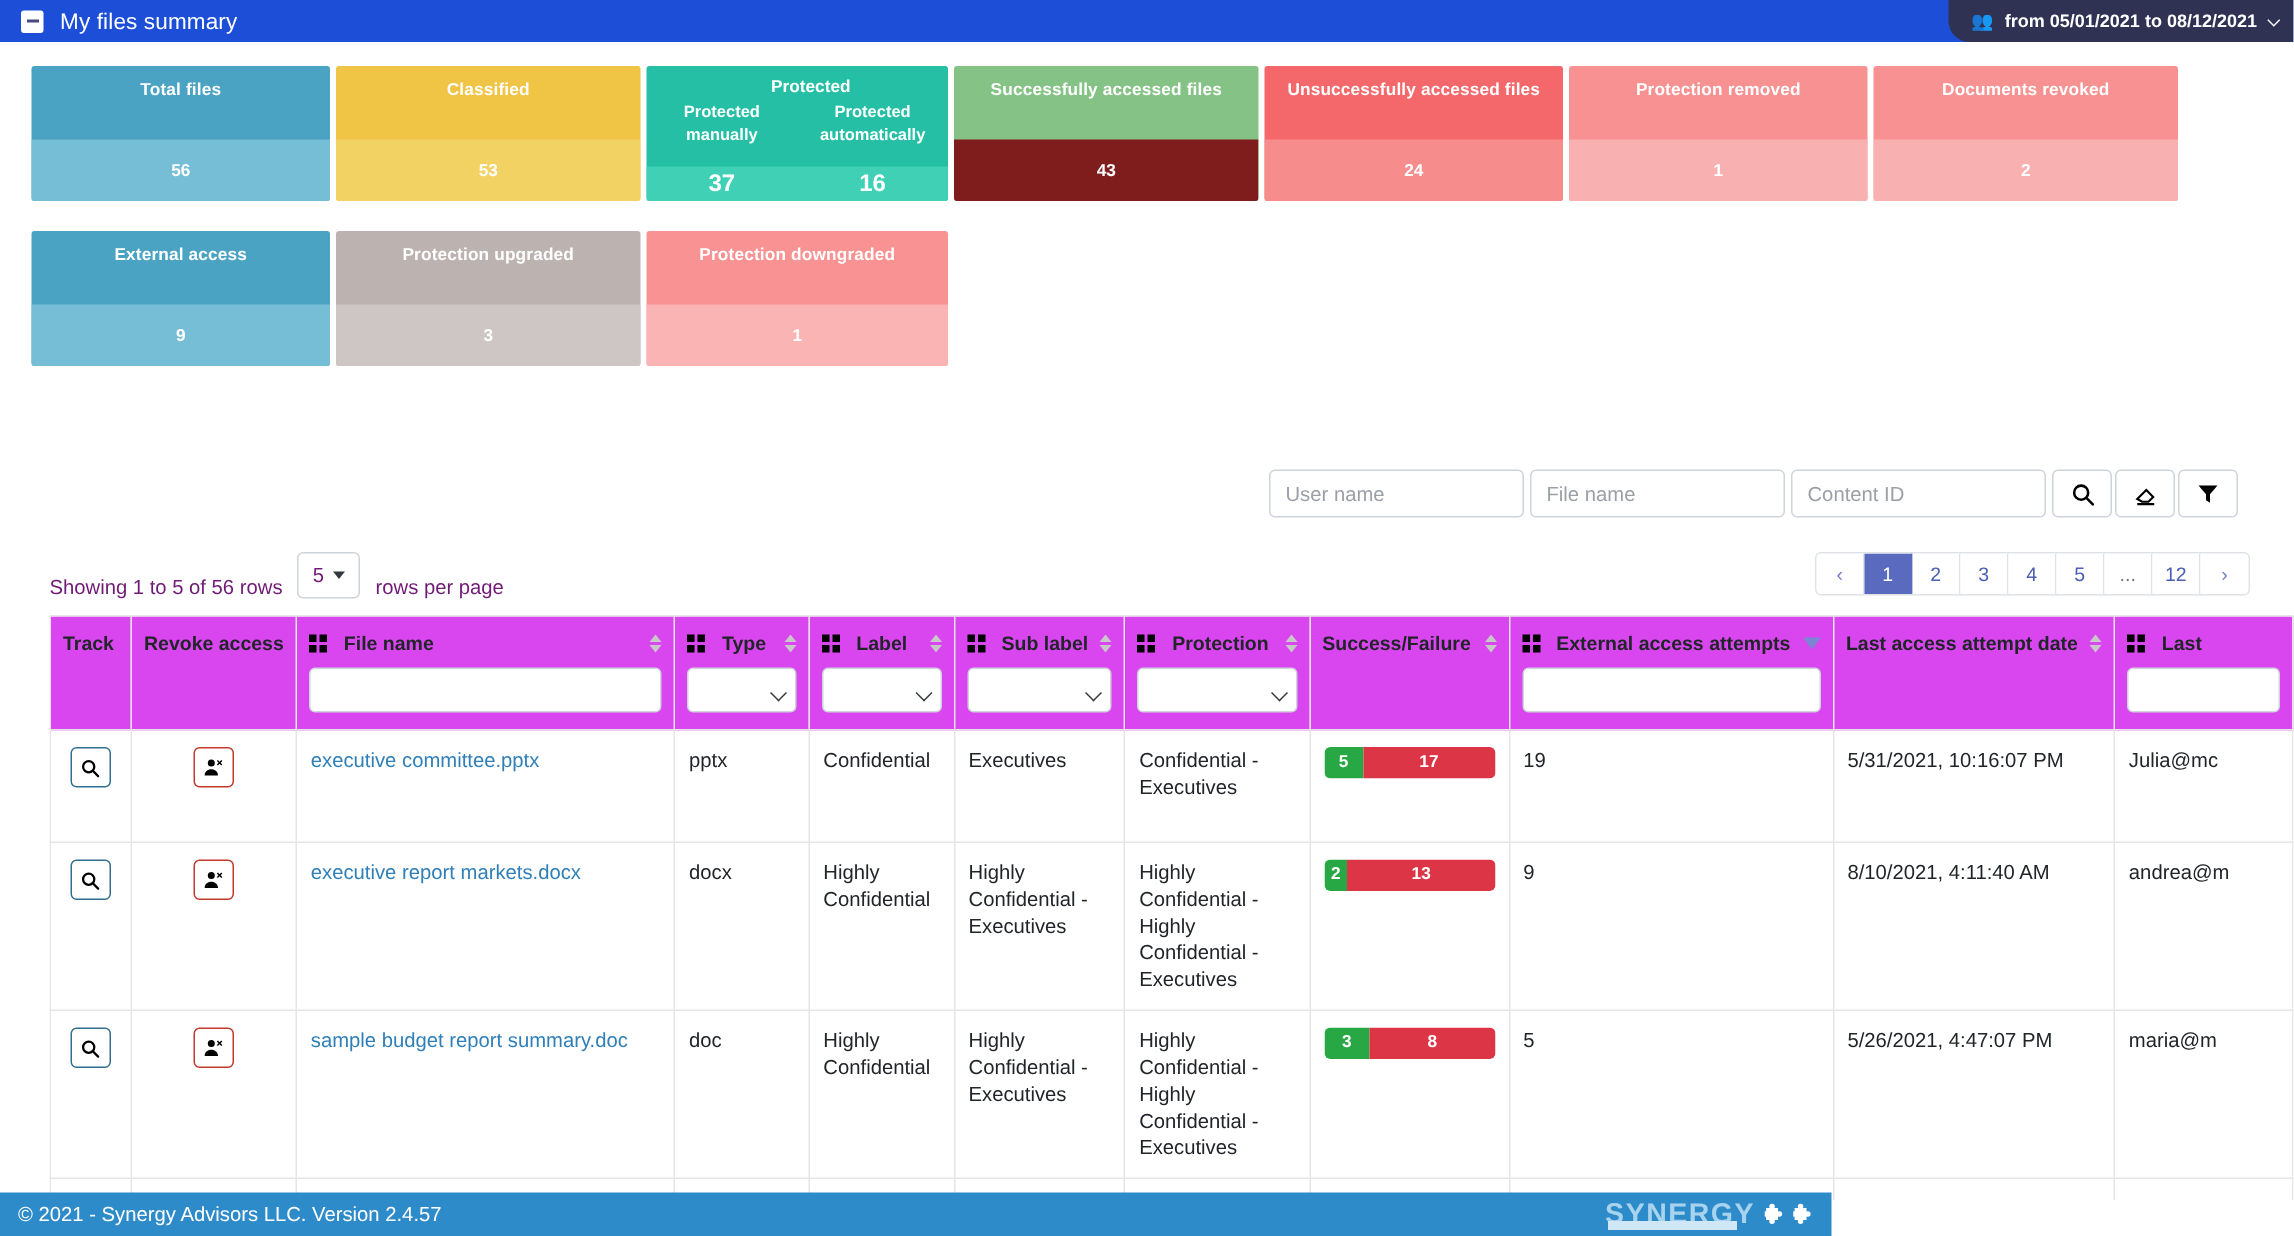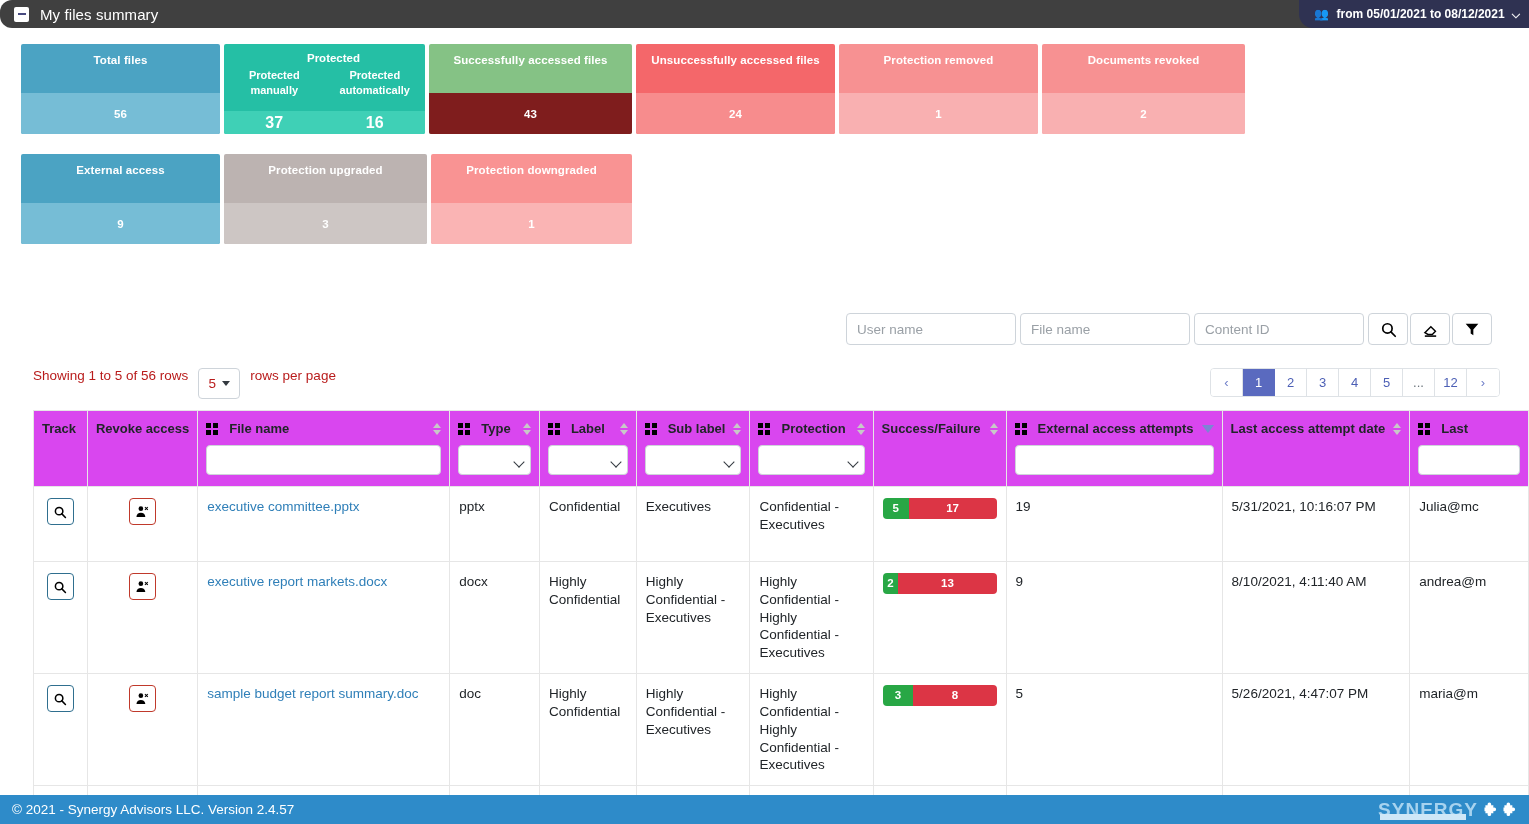--- a/index.html
+++ b/index.html
@@ -9,26 +9,25 @@
     overflow: hidden;
     background: #ffffff;
     font-family: "Liberation Sans", sans-serif;
     color: #212529;
   }
 
   
   .topbar {
     position: relative;
     height: 28px;
-    background: #404040;
+    background: #1d4ed8;
     display: flex;
     align-items: center;
     padding-left: 14px;
     color: #ffffff;
-    border-radius: 12px;
   }
   .topbar-collapse {
     width: 15px; height: 15px;
     background: #ffffff;
     border-radius: 2px;
     display: flex; align-items: center; justify-content: center;
     margin-right: 11px;
     flex: 0 0 auto;
   }
   .topbar-collapse i {
@@ -146,23 +145,23 @@
     margin-right: 2px;
     cursor: pointer;
   }
   .icon-btn svg { display: block; }
 
   
   .showing-row {
     position: absolute;
     left: 33px; top: 368px;
     display: flex;
-    align-items: flex-start;
+    align-items: flex-end;
     font-size: 13.5px;
-    color: #b91c1c;
+    color: #701a75;
   }
   .showing-text { margin-right: 10px; }
   .rows-select {
     display: flex; align-items: center; justify-content: center; gap: 6px;
     min-width: 42px; height: 31px;
     border: 1px solid #ced4da;
     border-radius: 4px;
     background: #fff;
     padding: 0 9px;
     font-size: 13.5px;
@@ -319,21 +318,21 @@
     font-weight: bold;
     color: #fff;
   }
   .sfbar .ok { background: #28a745; display: flex; align-items: center; justify-content: center; }
   .sfbar .ko { background: #dc3545; display: flex; align-items: center; justify-content: center; }
 
   
   .footer {
     position: absolute;
     left: 0; bottom: 0;
-    width: 1529px; height: 29px;
+    width: 1221px; height: 29px;
     background: #2e8bc9;
     color: #fff;
     display: flex;
     align-items: center;
     padding-left: 12px;
     font-size: 13.5px;
   }
   .footer-logo {
     position: absolute;
     right: 10px; top: 0;
@@ -370,20 +369,24 @@
     <span>from 05/01/2021 to 08/12/2021</span>
     <span class="chev">⌵</span>
   </div>
 </div>
 
 <div class="cards-wrap">
   <div class="cards-row" id="cards-row-1">
       <div class="card" style="width: 199px; background: rgb(75, 163, 195);">
         <div class="card-title">Total files</div>
         <div class="card-value" style="background:#76bdd6">56</div>
+      </div>
+      <div class="card" style="width: 203px; background: rgb(240, 196, 68);">
+        <div class="card-title">Classified</div>
+        <div class="card-value" style="background:#f3d264">53</div>
       </div>
       <div class="card card-split" style="width: 201px; background: rgb(37, 191, 165);">
         <div class="card-head">Protected</div>
         <div class="sub-titles">
           <div>Protected manually</div>
           <div>Protected automatically</div>
         </div>
         <div class="sub-values" style="background:#3fd0b6">
           <div>37</div>
           <div>16</div>

